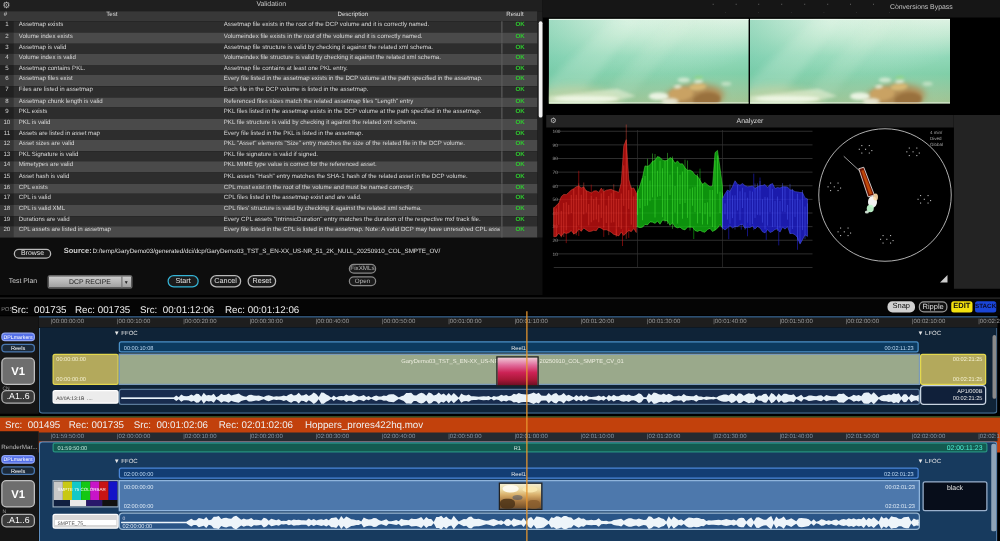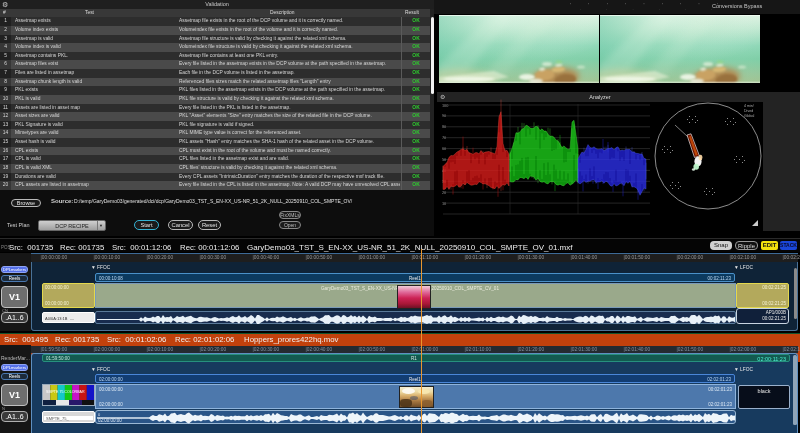--- a/index.html
+++ b/index.html
@@ -389,21 +389,20 @@
 </g>
 </svg>
 </div>
 
 <div id="posbar">
 <span style="position:absolute;left:1px;font-size:4.5px;color:#888">POS</span>
 <span style="position:absolute;left:9px">Src:&nbsp;&nbsp;001735</span>
 <span style="position:absolute;left:60px">Rec:&nbsp;001735</span>
 <span style="position:absolute;left:112px">Src:&nbsp;&nbsp;00:01:12:06</span>
 <span style="position:absolute;left:180px">Rec:&nbsp;00:01:12:06</span>
-<span style="position:absolute;left:247px;font-size:8px">GaryDemo03_TST_S_EN-XX_US-NR_51_2K_NULL_20250910_COL_SMPTE_OV_01.mxf</span>
 <span style="position:absolute;left:710px;top:1.5px;width:22px;height:9px;background:#d0d0d0;color:#111;border-radius:4px;font-size:6px;line-height:9px;text-align:center">Snap</span>
 <span style="position:absolute;left:735px;top:1.5px;width:23px;height:9px;background:#111;color:#ddd;border:0.5px solid #999;border-radius:4px;font-size:6px;line-height:8px;text-align:center">Ripple</span>
 <span style="position:absolute;left:761px;top:1.5px;width:17px;height:9px;background:#f2e10e;color:#111;border-radius:2px;font-size:6px;line-height:9px;text-align:center;font-weight:bold">EDIT</span>
 <span style="position:absolute;left:780px;top:1.5px;width:17px;height:9px;background:#1a46d8;color:#0a0a2a;border-radius:2px;font-size:5px;line-height:9px;text-align:center;font-weight:bold">STACK</span>
 </div>
 
 <div id="infobar2">
 <span style="position:absolute;left:4px">Src:&nbsp;&nbsp;001495</span>
 <span style="position:absolute;left:55px">Rec:&nbsp;001735</span>
 <span style="position:absolute;left:107px">Src:&nbsp;&nbsp;00:01:02:06</span>

